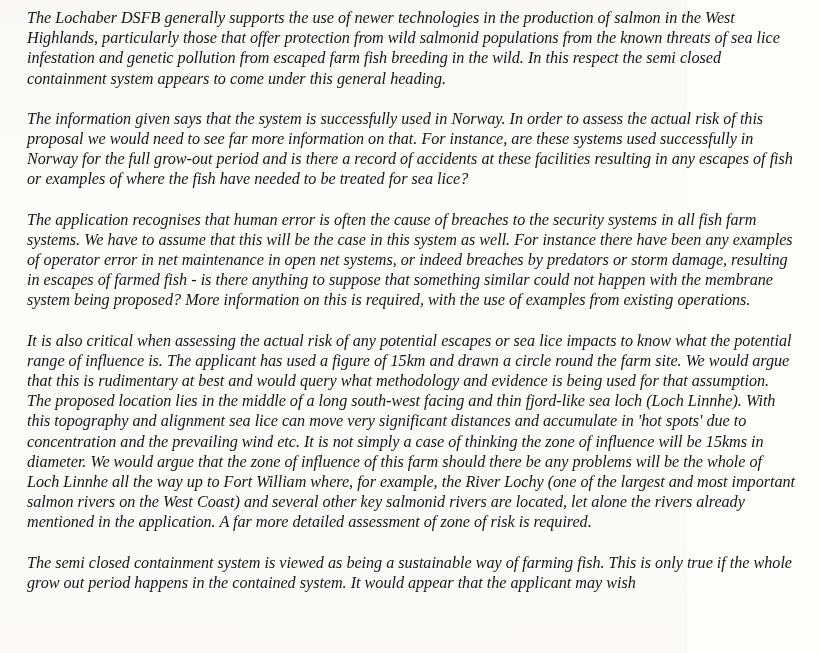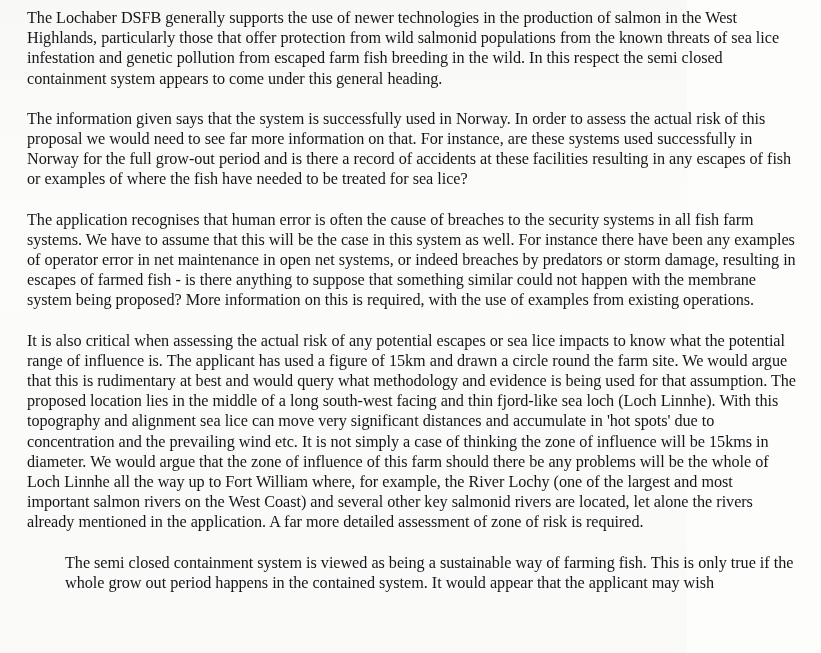--- a/index.html
+++ b/index.html
@@ -19,40 +19,40 @@
   #page {
     position: absolute;
     top: 0;
     left: 0;
     width: 687px;
     height: 653px;
     background:
       linear-gradient(180deg, rgba(246,245,243,0.55) 0%, rgba(252,252,251,0.25) 35%, rgba(248,247,245,0.5) 100%),
       #fcfcfb;
     box-sizing: border-box;
+    font-style: italic;
   }
   #doc-body {
     position: absolute;
     left: 27px;
     top: 8px;
     width: 770px;
   }
   .para {
     margin: 0 0 20px 0;
     font-size: 16.2px;
     line-height: 20.2px;
     color: #16161a;
     text-align: left;
     letter-spacing: -0.05px;
     word-spacing: 0.1px;
     -webkit-font-smoothing: antialiased;
   }
   .para:last-child {
     margin-bottom: 0;
-    margin-left: 38px;
   }
 </style>
 </head>
 <body>
 
 <div id="page">
   <div id="doc-body">
 
     <p class="para">The Lochaber DSFB generally supports the use of newer technologies in the production of salmon in the West Highlands, particularly those that offer protection from wild salmonid populations from the known threats of sea lice infestation and genetic pollution from escaped farm fish breeding in the wild. In this respect the semi closed containment system appears to come under this general heading.</p>
 

